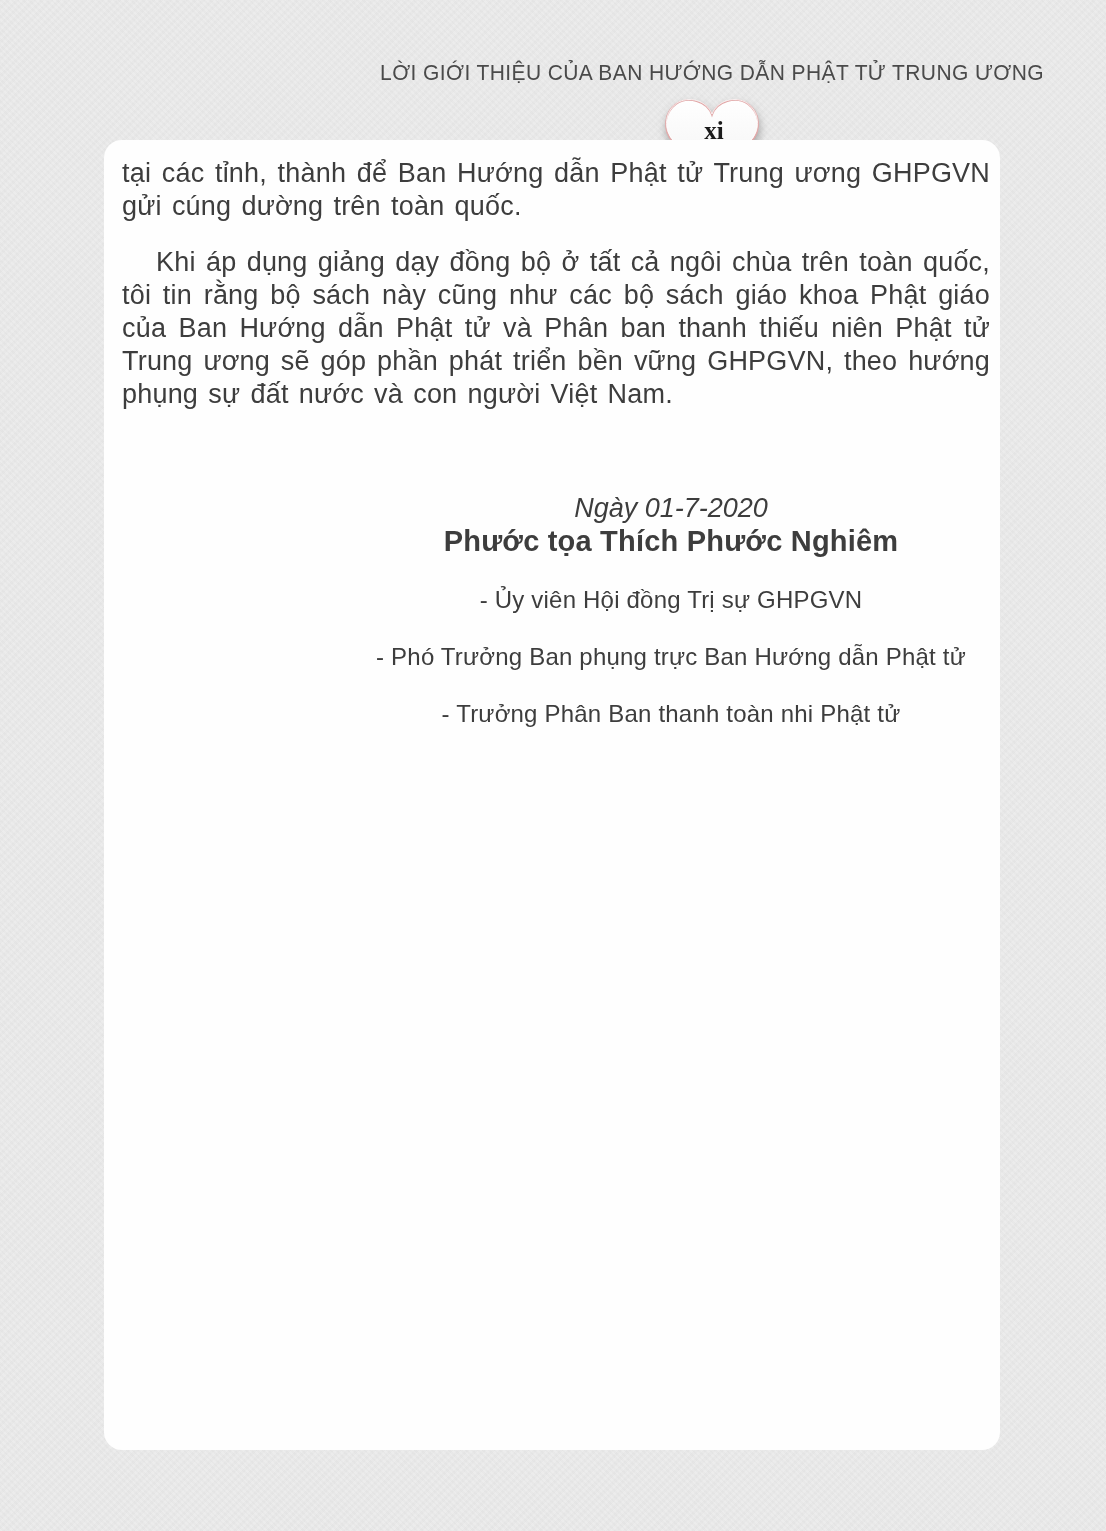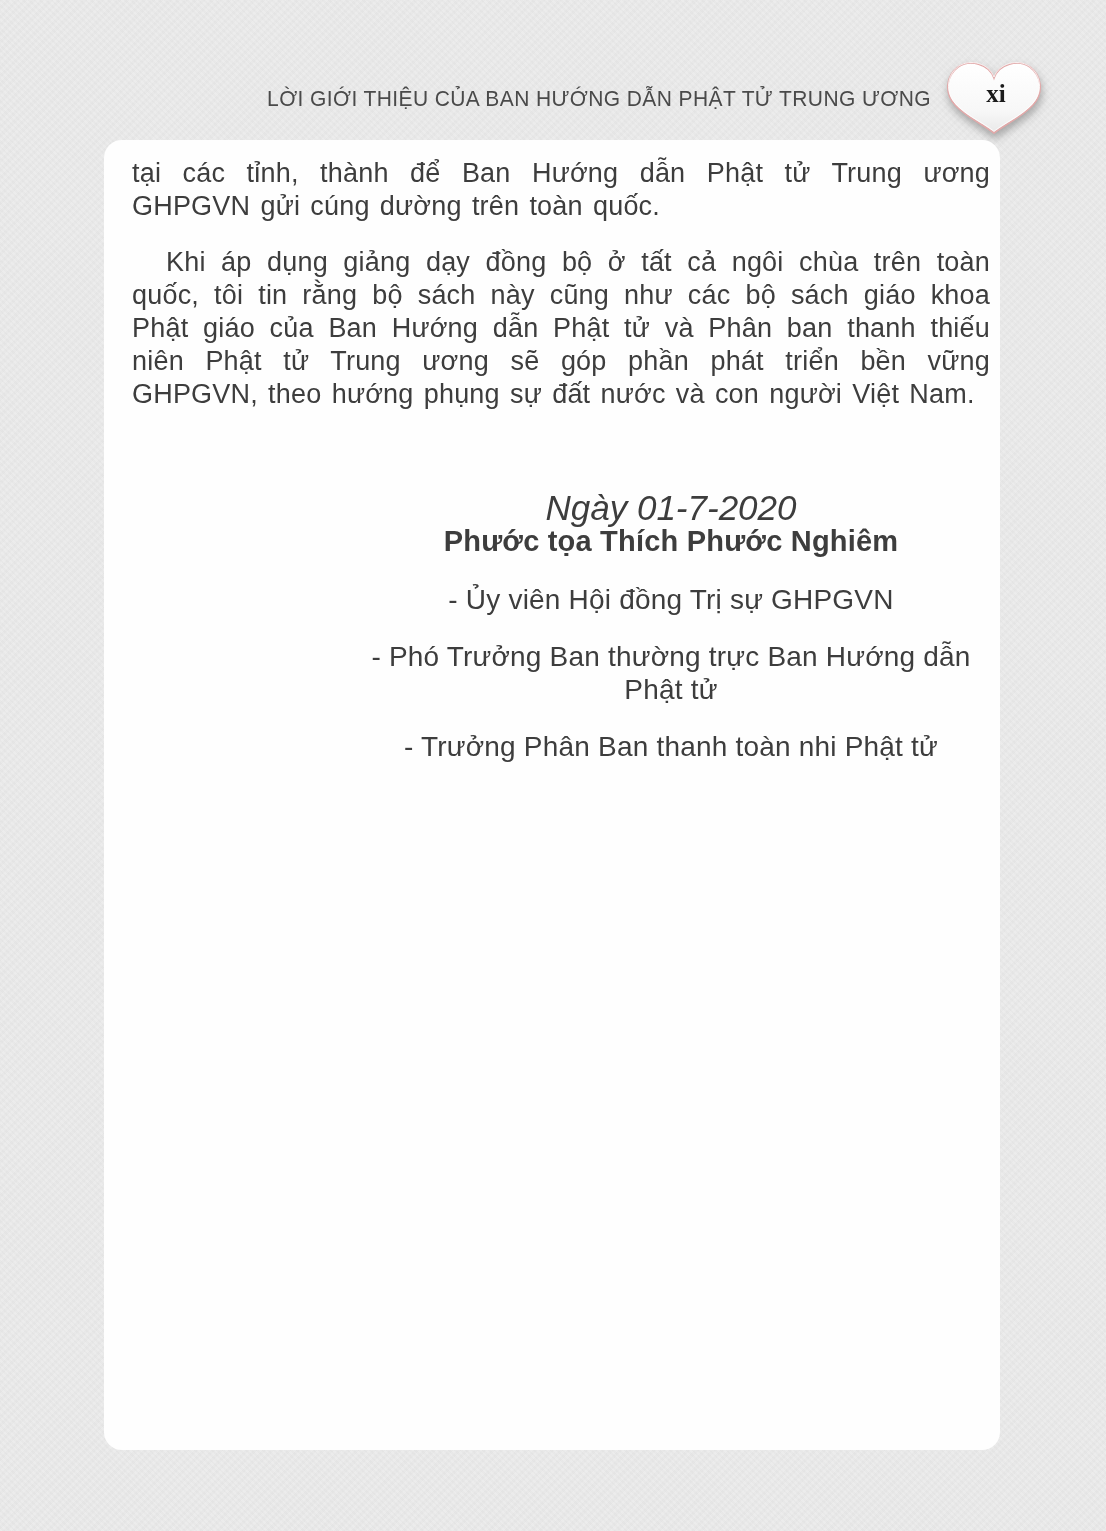--- a/index.html
+++ b/index.html
@@ -22,20 +22,21 @@
   }
 
   
   .header {
     position: absolute;
     top: 60px;
     right: 62px;
     display: flex;
     align-items: center;
     gap: 13px;
+    flex-direction: column;
   }
 
   .header-title {
     color: #4a4a4a;
     font-size: 21px;
     font-weight: 400;
     letter-spacing: 0.4px;
     white-space: nowrap;
     transform: scaleY(1.08);
   }
@@ -55,21 +56,21 @@
 
   
   .card {
     position: absolute;
     left: 104px;
     top: 140px;
     width: 896px;
     height: 1310px;
     background: #fefefe;
     border-radius: 18px;
-    padding: 17px 10px 0 28px;
+    padding: 17px 10px 0 18px;
   }
 
   .body-text p {
     color: #3d3d3d;
     font-size: 27px;
     line-height: 33px;
     text-align: justify;
     word-spacing: 2.5px;
     letter-spacing: 0.2px;
   }
@@ -81,35 +82,35 @@
   
   .signature {
     position: absolute;
     top: 352px;
     left: 242px;
     width: 650px;
     text-align: center;
     color: #3d3d3d;
   }
   .sig-date {
-    font-size: 35px;
+    font-size: 27px;
     font-style: italic;
     line-height: 32px;
   }
   .sig-name {
     font-size: 29px;
     font-weight: 700;
     line-height: 35px;
     letter-spacing: 0.2px;
   }
   .sig-roles {
     margin-top: 1px;
   }
   .sig-role {
-    font-size: 28px;
+    font-size: 24px;
     line-height: 33px;
     letter-spacing: 0.2px;
     margin-top: 24px;
   }
 </style>
 </head>
 <body>
 
 <div class="page">
 
@@ -149,19 +150,19 @@
     <div class="body-text">
       <p>tại các tỉnh, thành để Ban Hướng dẫn Phật tử Trung ương GHPGVN gửi cúng dường trên toàn quốc.</p>
       <p>Khi áp dụng giảng dạy đồng bộ ở tất cả ngôi chùa trên toàn quốc, tôi tin rằng bộ sách này cũng như các bộ sách giáo khoa Phật giáo của Ban Hướng dẫn Phật tử và Phân ban thanh thiếu niên Phật tử Trung ương sẽ góp phần phát triển bền vững GHPGVN, theo hướng phụng sự đất nước và con người Việt Nam.</p>
     </div>
 
     <div class="signature">
       <div class="sig-date">Ngày 01-7-2020</div>
       <div class="sig-name">Phước tọa Thích Phước Nghiêm</div>
       <div class="sig-roles">
         <div class="sig-role">- Ủy viên Hội đồng Trị sự GHPGVN</div>
-        <div class="sig-role">- Phó Trưởng Ban thường trực Ban Hướng dẫn Phật tử</div>
+        <div class="sig-role">- Phó Trưởng Ban phụng trực Ban Hướng dẫn Phật tử</div>
         <div class="sig-role">- Trưởng Phân Ban thanh toàn nhi Phật tử</div>
       </div>
     </div>
 
   </div>
 </div>
 
 </body></html>

